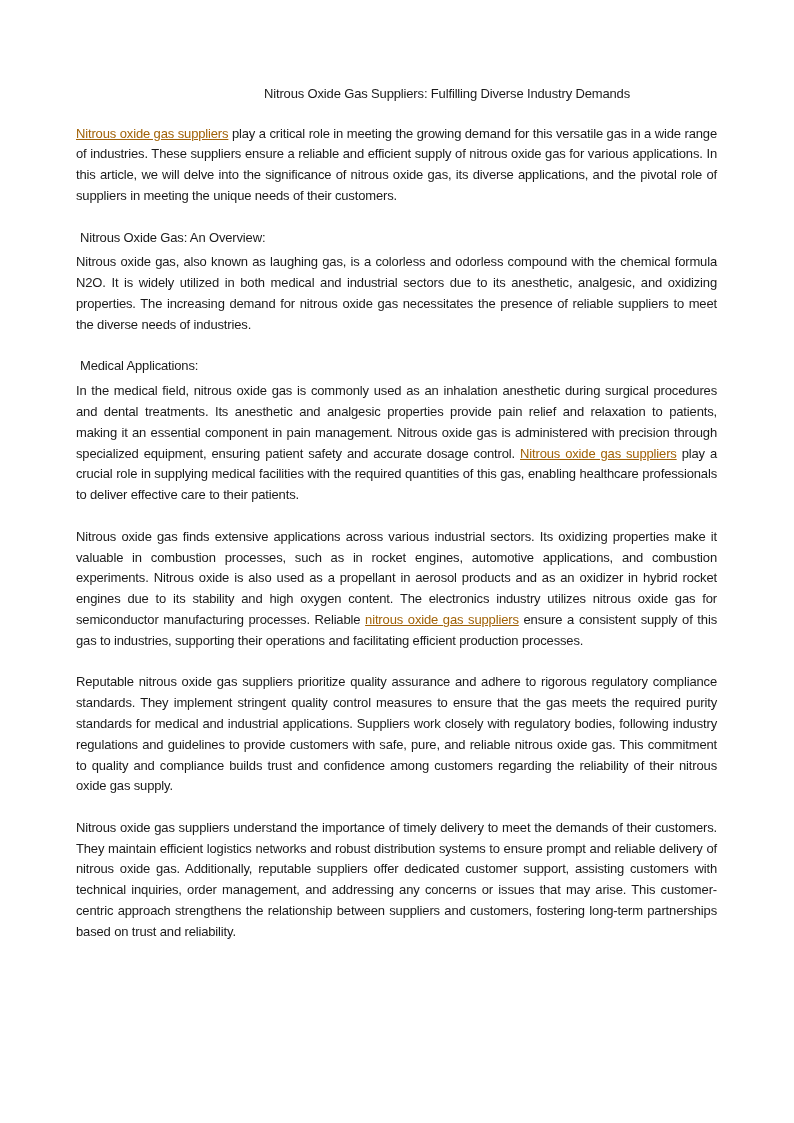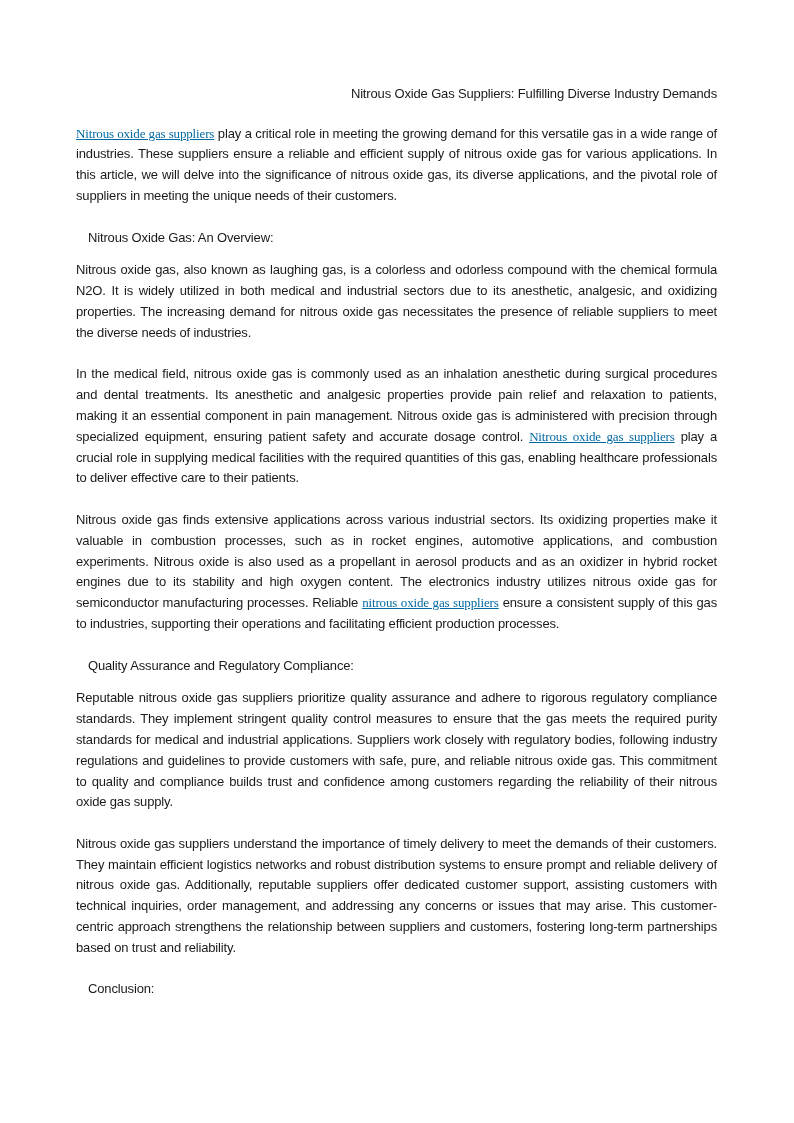--- a/index.html
+++ b/index.html
@@ -18,76 +18,72 @@
     .page {
       position: absolute;
       left: 76px;
       top: 84px;
       width: 641px;
       font-size: 13px;
       line-height: 20.8px;
       letter-spacing: -0.15px;
     }
     .title {
-      text-align: right;
+      text-align: center;
       padding-left: 101px;
       margin: 0 0 18.8px 0;
       font-size: 13px;
       font-weight: normal;
       line-height: 20.8px;
     }
     .section {
       margin: 0 0 20.8px 0;
     }
     .heading {
-      margin: 12px;
+      margin: 4px;
       font-weight: normal;
       font-size: 13px;
       line-height: 20.8px;
     }
     .para {
       margin: 0;
       text-align: justify;
     }
     a.link {
-      color: #0369a1;
+      color: #a16207;
       text-decoration: underline;
-      font-family: Liberation Serif, serif;
     }
   </style>
 </head>
 <body>
 
 <div class="page">
 
   <h1 class="title">Nitrous Oxide Gas Suppliers: Fulfilling Diverse Industry Demands</h1>
 
   <div class="section">
     <p class="para"><a class="link" href="#">Nitrous oxide gas suppliers</a><span> play a critical role in meeting the growing demand for this versatile gas in a wide range of industries. These suppliers ensure a reliable and efficient supply of nitrous oxide gas for various applications. In this article, we will delve into the significance of nitrous oxide gas, its diverse applications, and the pivotal role of suppliers in meeting the unique needs of their customers.</span></p>
   </div>
 
   <div class="section">
     <h2 class="heading">Nitrous Oxide Gas: An Overview:</h2>
     <p class="para">Nitrous oxide gas, also known as laughing gas, is a colorless and odorless compound with the chemical formula N2O. It is widely utilized in both medical and industrial sectors due to its anesthetic, analgesic, and oxidizing properties. The increasing demand for nitrous oxide gas necessitates the presence of reliable suppliers to meet the diverse needs of industries.</p>
   </div>
 
   <div class="section">
+    <h2 class="heading">Medical Applications:</h2>
     <p class="para"><span>In the medical field, nitrous oxide gas is commonly used as an inhalation anesthetic during surgical procedures and dental treatments. Its anesthetic and analgesic properties provide pain relief and relaxation to patients, making it an essential component in pain management. Nitrous oxide gas is administered with precision through specialized equipment, ensuring patient safety and accurate dosage control. </span><a class="link" href="#">Nitrous oxide gas suppliers</a><span> play a crucial role in supplying medical facilities with the required quantities of this gas, enabling healthcare professionals to deliver effective care to their patients.</span></p>
   </div>
 
   <div class="section">
     <p class="para"><span>Nitrous oxide gas finds extensive applications across various industrial sectors. Its oxidizing properties make it valuable in combustion processes, such as in rocket engines, automotive applications, and combustion experiments. Nitrous oxide is also used as a propellant in aerosol products and as an oxidizer in hybrid rocket engines due to its stability and high oxygen content. The electronics industry utilizes nitrous oxide gas for semiconductor manufacturing processes. Reliable </span><a class="link" href="#">nitrous oxide gas suppliers</a><span> ensure a consistent supply of this gas to industries, supporting their operations and facilitating efficient production processes.</span></p>
   </div>
 
   <div class="section">
-    <h2 class="heading">Quality Assurance and Regulatory Compliance:</h2>
     <p class="para">Reputable nitrous oxide gas suppliers prioritize quality assurance and adhere to rigorous regulatory compliance standards. They implement stringent quality control measures to ensure that the gas meets the required purity standards for medical and industrial applications. Suppliers work closely with regulatory bodies, following industry regulations and guidelines to provide customers with safe, pure, and reliable nitrous oxide gas. This commitment to quality and compliance builds trust and confidence among customers regarding the reliability of their nitrous oxide gas supply.</p>
   </div>
 
   <div class="section">
     <p class="para">Nitrous oxide gas suppliers understand the importance of timely delivery to meet the demands of their customers. They maintain efficient logistics networks and robust distribution systems to ensure prompt and reliable delivery of nitrous oxide gas. Additionally, reputable suppliers offer dedicated customer support, assisting customers with technical inquiries, order management, and addressing any concerns or issues that may arise. This customer-centric approach strengthens the relationship between suppliers and customers, fostering long-term partnerships based on trust and reliability.</p>
   </div>
 
-  <div class="section">
-    <h2 class="heading">Conclusion:</h2>
-  </div>
 
 </div>
 
 </body></html>

